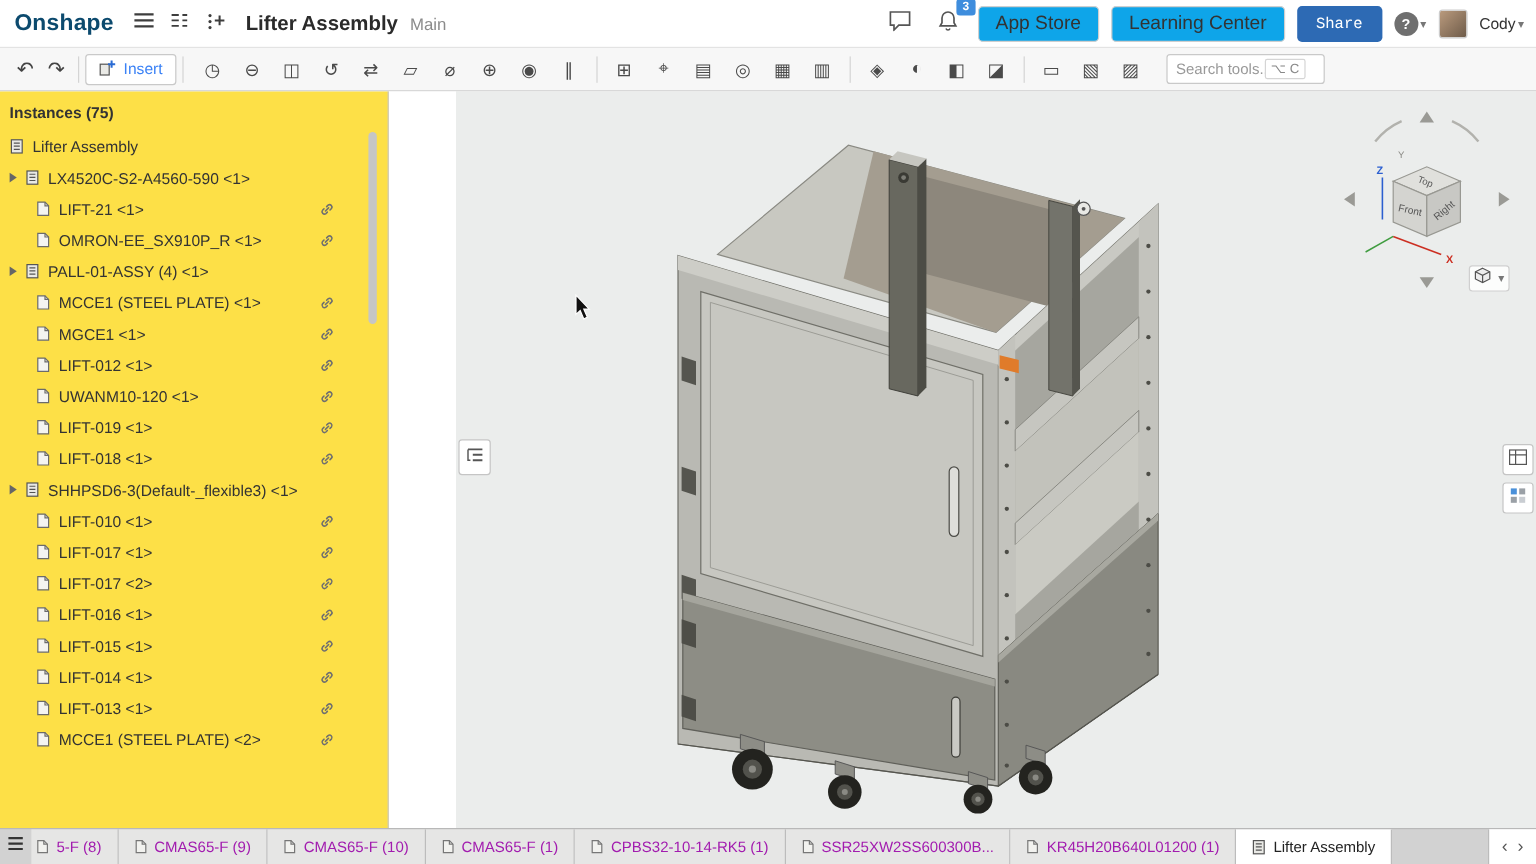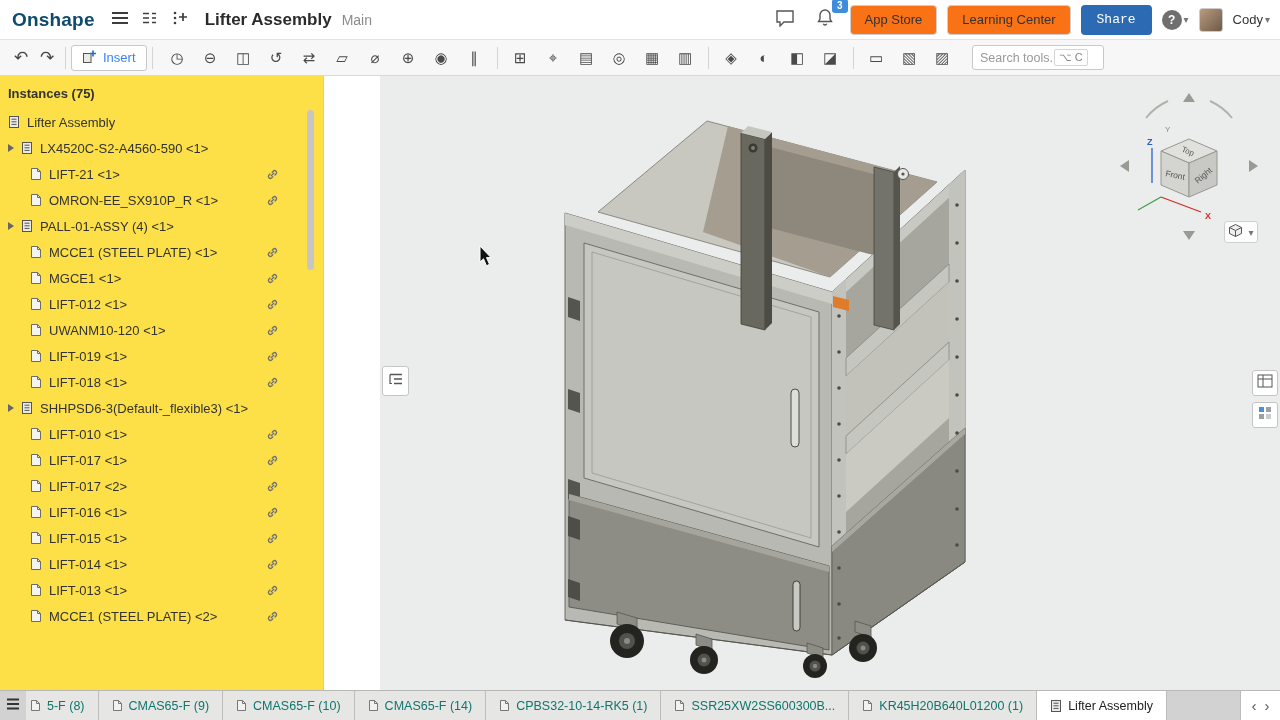--- a/index.html
+++ b/index.html
@@ -11,22 +11,22 @@
     border-bottom:1px solid #e3e3e3;display:flex;align-items:center;padding:0 10px;z-index:30;}
   .logo{font-size:19px;font-weight:bold;color:#0c4a6e;letter-spacing:.2px;margin:0 10px 0 2px;}
   .hbtn{width:30px;height:30px;display:flex;align-items:center;justify-content:center;cursor:pointer;border-radius:3px;}
   .h-title{display:flex;align-items:baseline;margin-left:10px;}
   .doc-title{font-size:17px;font-weight:bold;color:#2b2b2b;}
   .doc-ws{font-size:14px;color:#8b8b8b;margin-left:10px;}
   .h-right{margin-left:auto;display:flex;align-items:center;gap:10px;}
   .bell-wrap{position:relative;}
   .badge{position:absolute;top:-6px;right:-8px;background:#3e8ddd;color:#fff;font-size:10px;
     font-weight:bold;padding:1px 5px;border-radius:3px;line-height:12px;}
-  .pill-btn{height:30px;border:1px solid #cfcfcf;border-radius:4px;background:#f97316;
-    font-size:13px;color:#333;padding:0 14px;display:flex;align-items:center;cursor:pointer;font-family:inherit;}
+  .pill-btn{height:30px;border:1px solid #cfcfcf;border-radius:4px;background:#0ea5e9;
+    font-size:16px;color:#333;padding:0 14px;display:flex;align-items:center;cursor:pointer;font-family:inherit;}
   .share-btn{height:30px;border:none;border-radius:4px;background:#2d6ab4;color:#fff;
     font-size:13px;padding:0 16px;display:flex;align-items:center;cursor:pointer;font-family:Liberation Mono, monospace;}
   .help-circle{width:20px;height:20px;border-radius:50%;background:#6f6f6f;color:#fff;
     font-size:12px;font-weight:bold;display:flex;align-items:center;justify-content:center;}
   .caret{font-size:10px;color:#777;margin-left:2px;}
   .avatar{width:24px;height:24px;border-radius:3px;background:linear-gradient(135deg,#b99a7d,#6e5b49);border:1px solid #ccc;}
   .user-name{font-size:13px;color:#333;}
 
   
   #toolbar{position:absolute;top:40px;left:0;right:0;height:36px;background:#f7f7f7;
@@ -69,21 +69,21 @@
   #view-options{left:844px;top:145px;width:34px;height:22px;gap:3px;border-color:#cfcfcf;background:rgba(255,255,255,.85);}
   #bom-flyout{left:872px;top:294px;width:26px;height:26px;}
   #config-flyout{left:872px;top:326px;width:26px;height:26px;}
 
   
   #tabbar{position:absolute;bottom:0;left:0;right:0;height:30px;background:#d2d2d2;
     border-top:1px solid #b8b8b8;display:flex;align-items:stretch;z-index:30;}
   .tabmenu{width:26px;display:flex;align-items:center;justify-content:center;cursor:pointer;flex:none;}
   #tab-strip{display:flex;align-items:stretch;overflow:hidden;flex:1;}
   .tab{display:flex;align-items:center;gap:6px;padding:0 13px;background:#e6e6e5;
-    border-right:1px solid #bcbcbc;font-size:12.5px;color:#0f766e;white-space:nowrap;cursor:pointer;flex:none;}
+    border-right:1px solid #bcbcbc;font-size:12.5px;color:#a21caf;white-space:nowrap;cursor:pointer;flex:none;}
   .tab.clipped{max-width:80px;overflow:hidden;padding-left:4px;}
   .tab.active{background:#fff;color:#222;}
   .tabicon{display:flex;align-items:center;flex:none;}
   .tab-nav{width:40px;background:#fff;border-left:1px solid #bcbcbc;display:flex;
     align-items:center;justify-content:center;gap:8px;flex:none;}
   .tab-nav span{font-size:15px;color:#555;cursor:pointer;line-height:1;}
 </style>
 </head>
 <body>
 
@@ -721,21 +721,21 @@
         </span>
         <span class="tablabel">CMAS65-F (10)</span>
       </div>
       <div class="tab">
         <span class="tabicon">
           <svg width="11" height="13" viewBox="0 0 11 13">
             <path d="M1.5 1.5 h5 l3 3 v7 h-8 z" fill="#f2f2ef" stroke="#777"></path>
             <path d="M6.5 1.5 v3 h3" fill="none" stroke="#777"></path>
           </svg>
         </span>
-        <span class="tablabel">CMAS65-F (14)</span>
+        <span class="tablabel">CMAS65-F (1)</span>
       </div>
       <div class="tab">
         <span class="tabicon">
           <svg width="11" height="13" viewBox="0 0 11 13">
             <path d="M1.5 1.5 h5 l3 3 v7 h-8 z" fill="#f2f2ef" stroke="#777"></path>
             <path d="M6.5 1.5 v3 h3" fill="none" stroke="#777"></path>
           </svg>
         </span>
         <span class="tablabel">CPBS32-10-14-RK5 (1)</span>
       </div>

